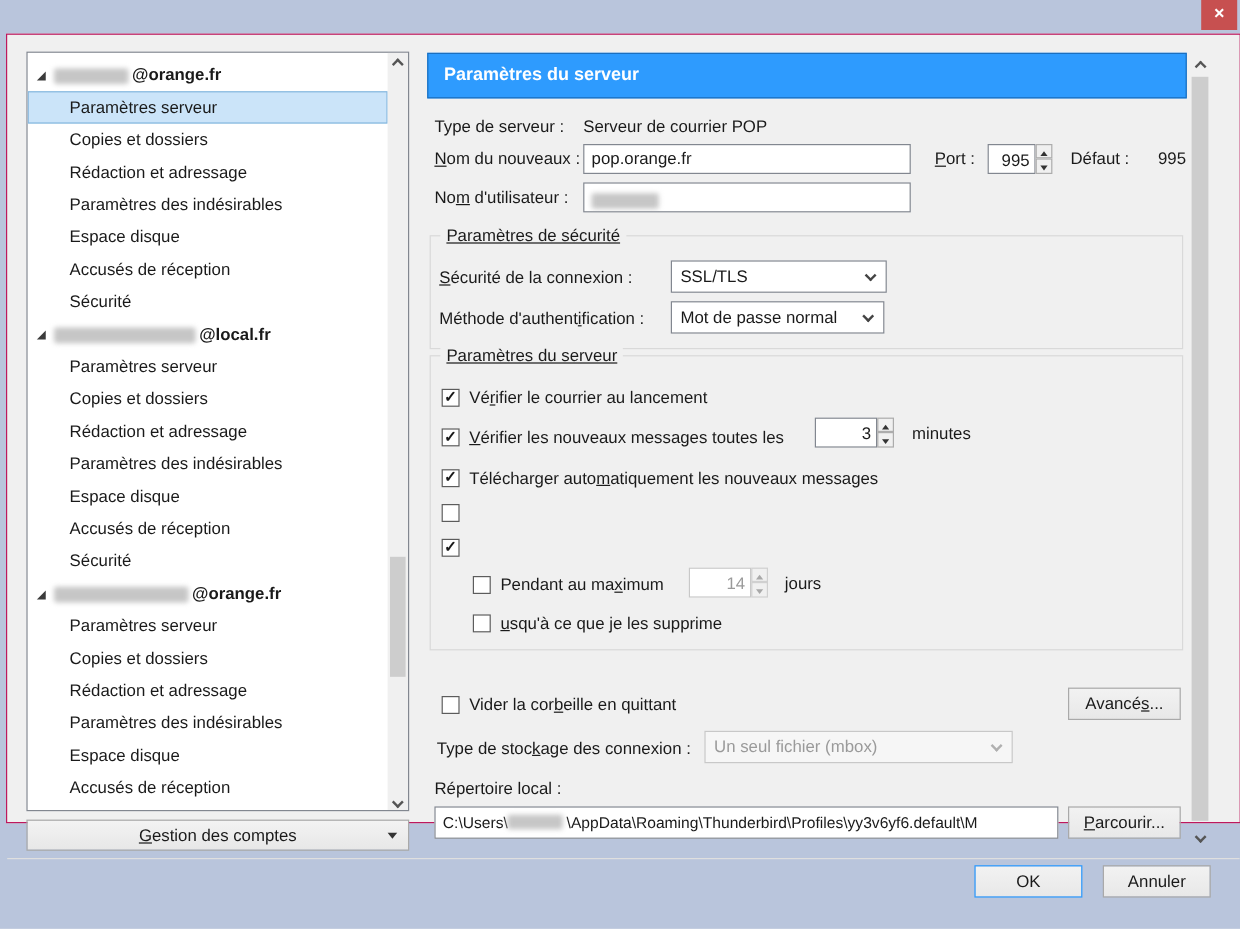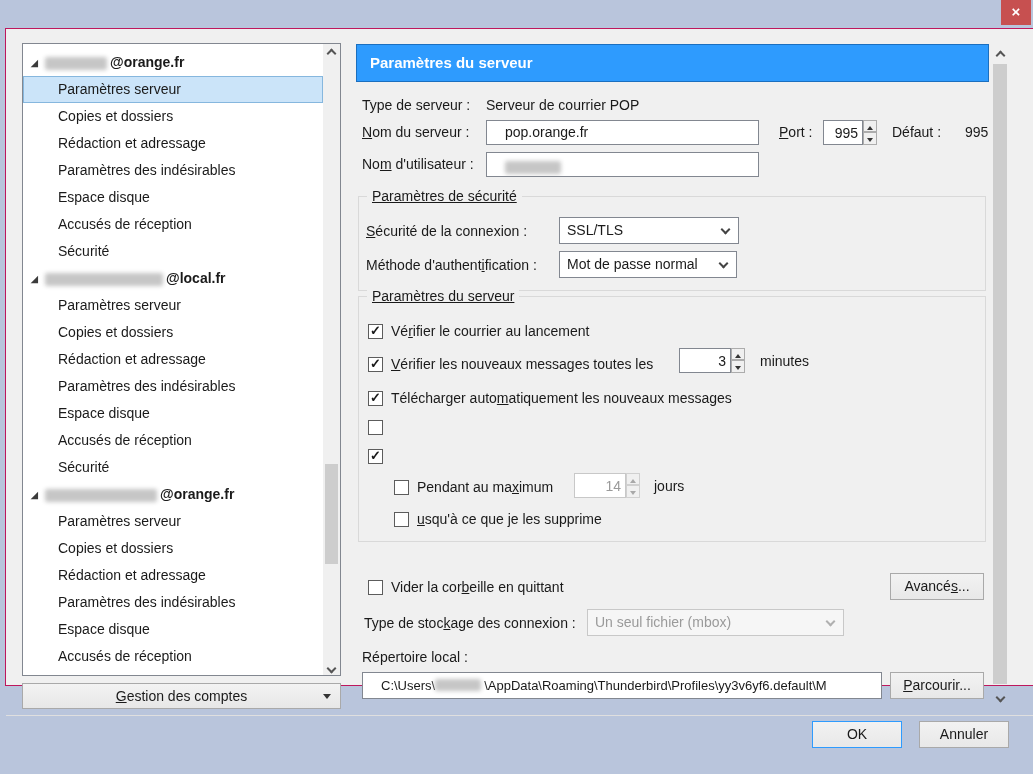--- a/index.html
+++ b/index.html
@@ -41,21 +41,21 @@
   .drop-mark{position:absolute;right:9px;top:10px;width:0;height:0;border-left:4px solid transparent;border-right:4px solid transparent;border-top:5px solid #333;}
 
   
   .main{position:absolute;left:350px;top:15px;width:633px;height:663px;}
   .main-header{position:absolute;left:0;top:0;width:633px;height:38px;background:var(--accent-blue);border:1px solid var(--accent-blue-border);color:#fff;font-weight:bold;font-size:15px;line-height:36px;padding-left:13px;}
 
   .lbl{white-space:nowrap;}
   .ak{text-decoration:underline;}
   .abs{position:absolute;}
 
-  .txt-input{position:absolute;height:25px;background:#fff;border:1px solid #828790;font-family:"Liberation Sans",sans-serif;font-size:14px;padding:0 18px;color:#1a1a1a;line-height:23px;white-space:nowrap;overflow:hidden;}
+  .txt-input{position:absolute;height:25px;background:#fff;border:1px solid #828790;font-family:"Liberation Sans",sans-serif;font-size:14px;padding:0 6px;color:#1a1a1a;line-height:23px;white-space:nowrap;overflow:hidden;}
 
   fieldset.grp{position:absolute;border:1px solid #d9d9d9;background:transparent;}
   .grp-legend{position:absolute;top:-10px;left:8px;background:var(--dialog-bg);padding:0 5px;line-height:18px;text-decoration:underline;}
 
   .combo{position:absolute;height:27px;background:#fff;border:1px solid #828790;line-height:25px;padding:0 24px 0 7px;cursor:default;white-space:nowrap;overflow:hidden;}
   .combo .chev{position:absolute;right:9px;top:8px;border-color:#444;}
   .combo.disabled{background:#f6f6f6;border-color:#c8c8c8;color:#9a9a9a;}
   .combo.disabled .chev{border-color:#b0b0b0;}
 
   .chkrow{position:absolute;left:12px;height:20px;line-height:18px;white-space:nowrap;}
@@ -143,21 +143,21 @@
 
   <div class="main">
 
     <div class="main-header">
       <span>Paramètres du serveur</span>
     </div>
 
     <span class="abs lbl" style="left:6px;top:53px">Type de serveur :</span>
     <span class="abs lbl" style="left:130px;top:53px">Serveur de courrier POP</span>
 
-    <span class="abs lbl" style="left:6px;top:80px"><span></span><span class="ak">N</span><span>om du serveur :</span></span>
+    <span class="abs lbl" style="left:6px;top:80px"><span></span><span class="ak">N</span><span>om du nouveaux :</span></span>
     <div class="txt-input" style="left:130px;top:76px;width:273px"><span>pop.orange.fr</span></div>
     <span class="abs lbl" style="left:423px;top:80px"><span class="ak">P</span><span>ort :</span></span>
     <div class="spinbox" style="left:467px;top:76px;width:54px">
       <input class="spin-input" style="width: 40px;" value="995">
       <span class="spinbtns" style="left:40px">
         <span class="spin-half up"><i class="tri-up"></i></span>
         <span class="spin-half dn"><i class="tri-dn"></i></span>
       </span>
     </div>
     <span class="abs lbl" style="left:536px;top:80px">Défaut :</span>

